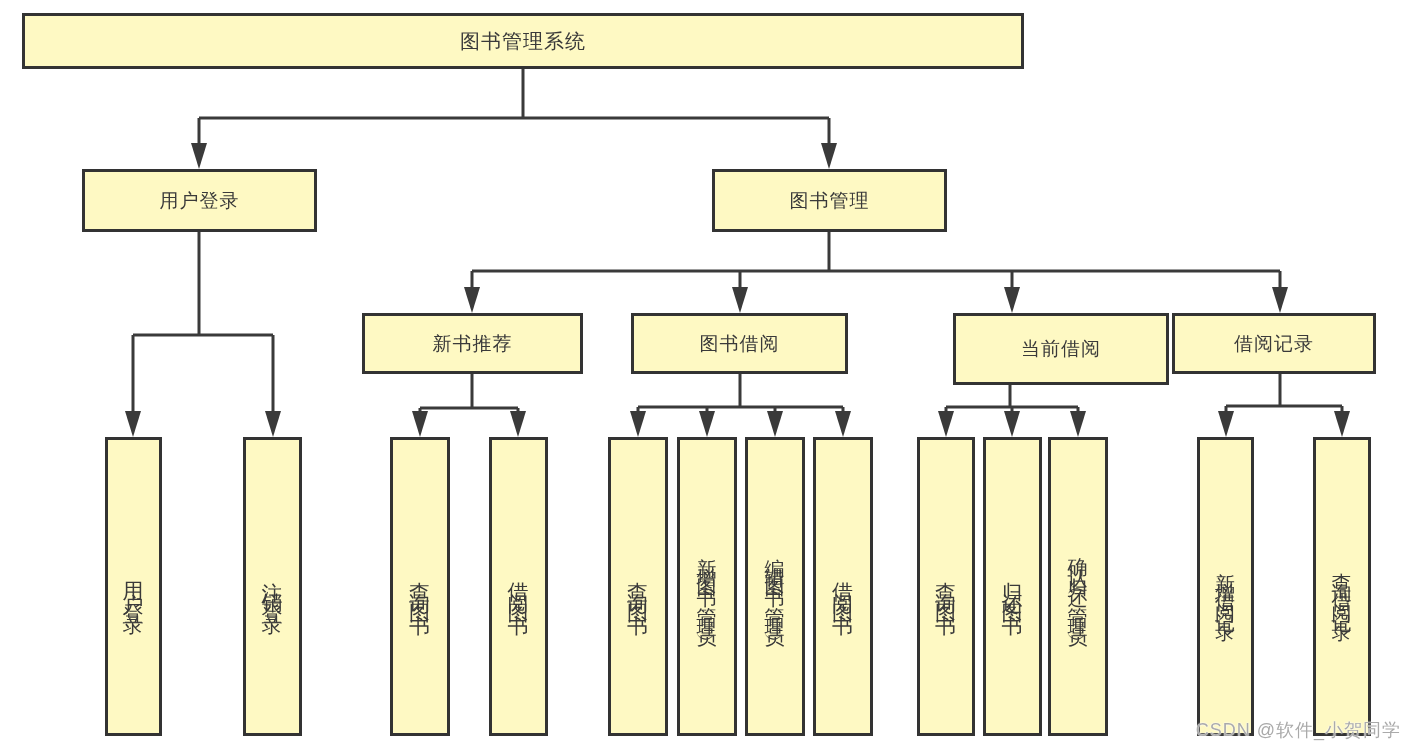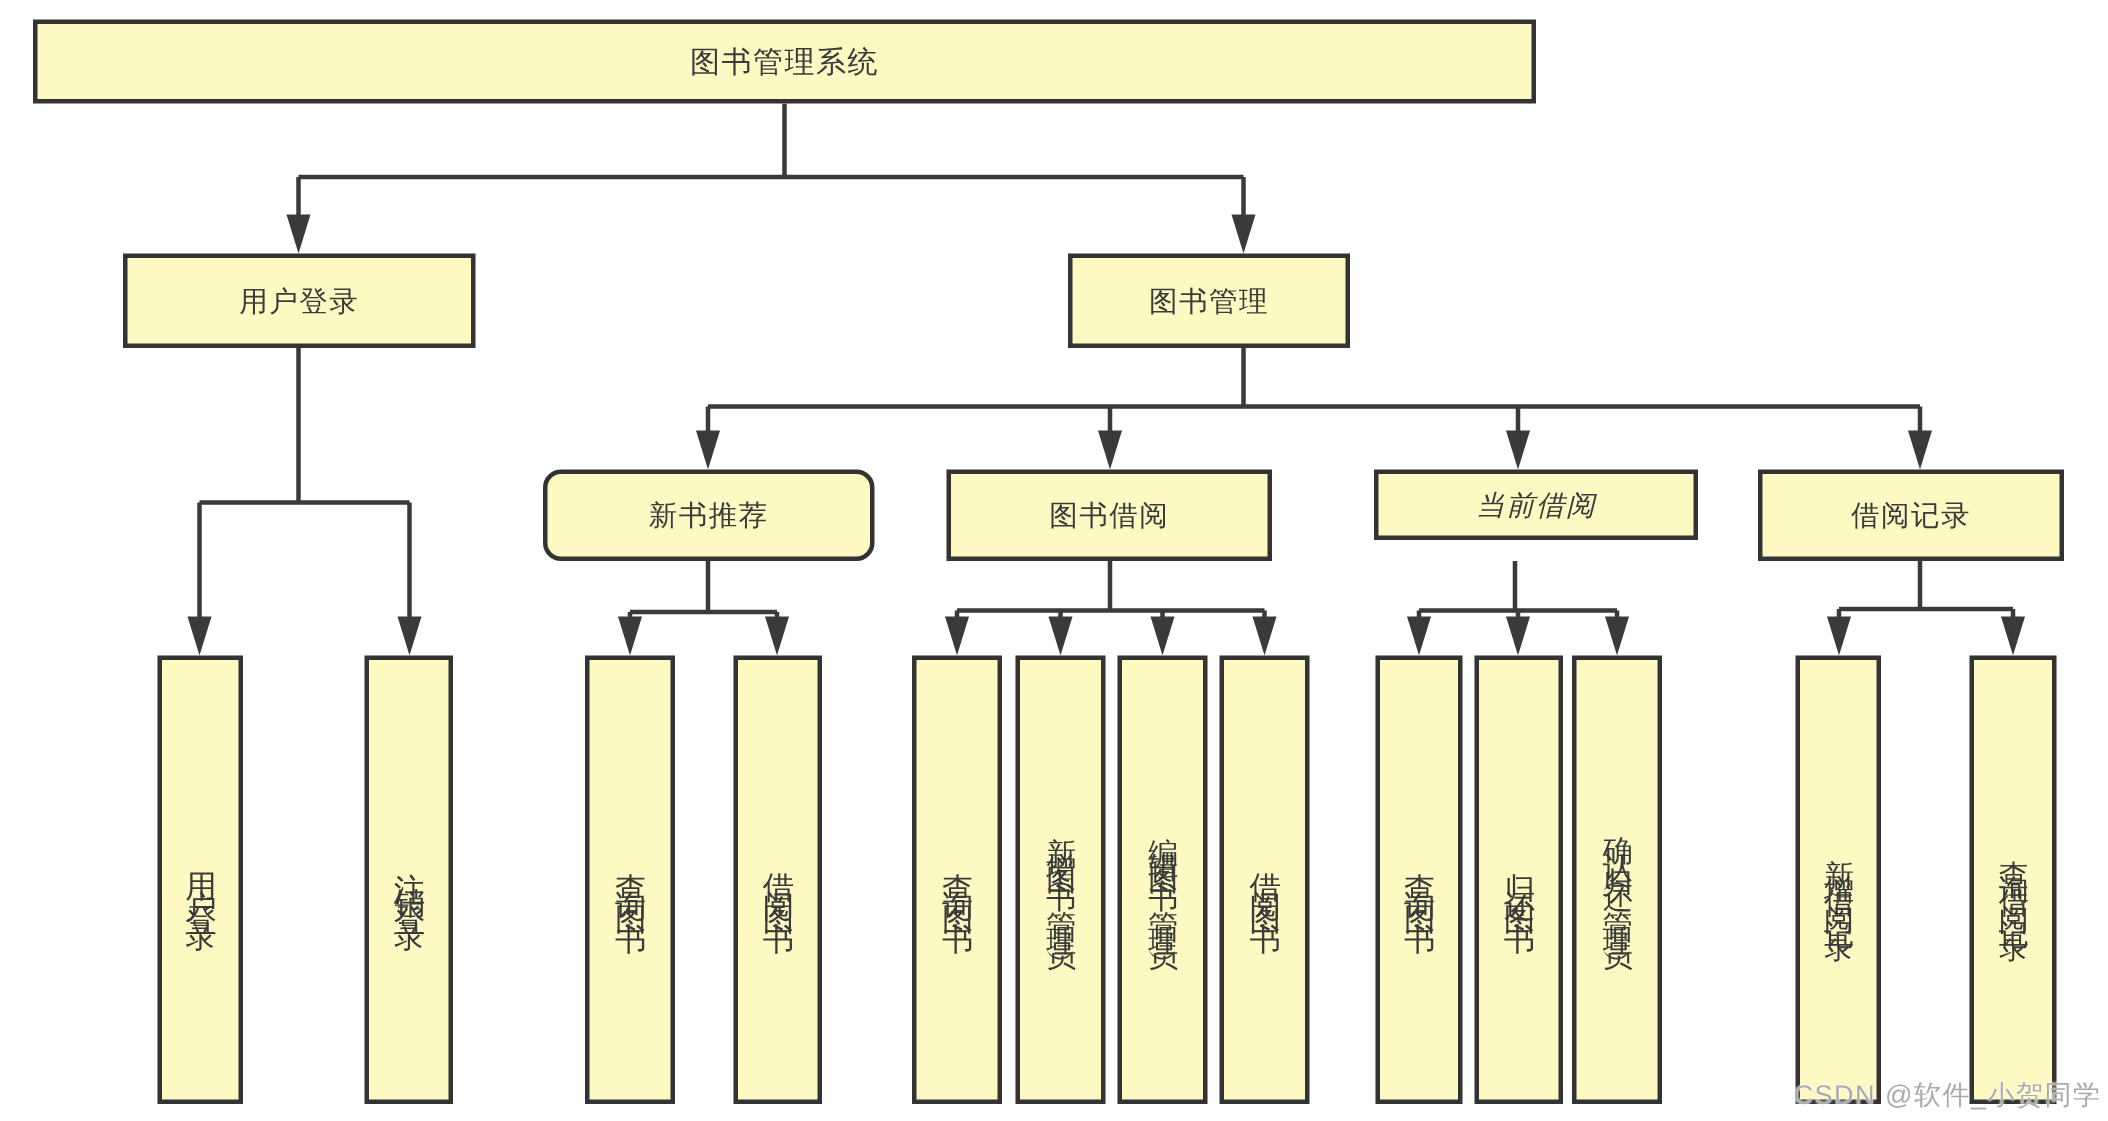--- a/index.html
+++ b/index.html
@@ -100,31 +100,31 @@
     </g>
   </svg>
 
   <div class="node" style="left:22px; top:13px; width:1002px; height:56px;">
     <span class="h-label root-label">图书管理系统</span>
   </div>
 
   <div class="node" style="left:82px; top:169px; width:235px; height:63px;">
     <span class="h-label">用户登录</span>
   </div>
-  <div class="node" style="left:712px; top:169px; width:188px; height:63px;">
+  <div class="node" style="left:712px; top:169px; width:235px; height:63px;">
     <span class="h-label">图书管理</span>
   </div>
 
-  <div class="node" style="left:362px; top:313px; width:221px; height:61px;border-radius:12px;">
+  <div class="node" style="left:362px; top:313px; width:221px; height:61px;">
     <span class="h-label">新书推荐</span>
   </div>
   <div class="node" style="left:631px; top:313px; width:217px; height:61px;">
     <span class="h-label">图书借阅</span>
   </div>
-  <div class="node" style="left:916px; top:313px; width:216px; height:47px;font-style:italic;">
+  <div class="node" style="left:953px; top:313px; width:216px; height:72px;">
     <span class="h-label">当前借阅</span>
   </div>
   <div class="node" style="left:1172px; top:313px; width:204px; height:61px;">
     <span class="h-label">借阅记录</span>
   </div>
 
   <div class="node v-node" style="left:105px; top:437px; width:57px; height:299px;">
     <span>用户登录</span>
   </div>
   <div class="node v-node" style="left:243px; top:437px; width:59px; height:299px;">

